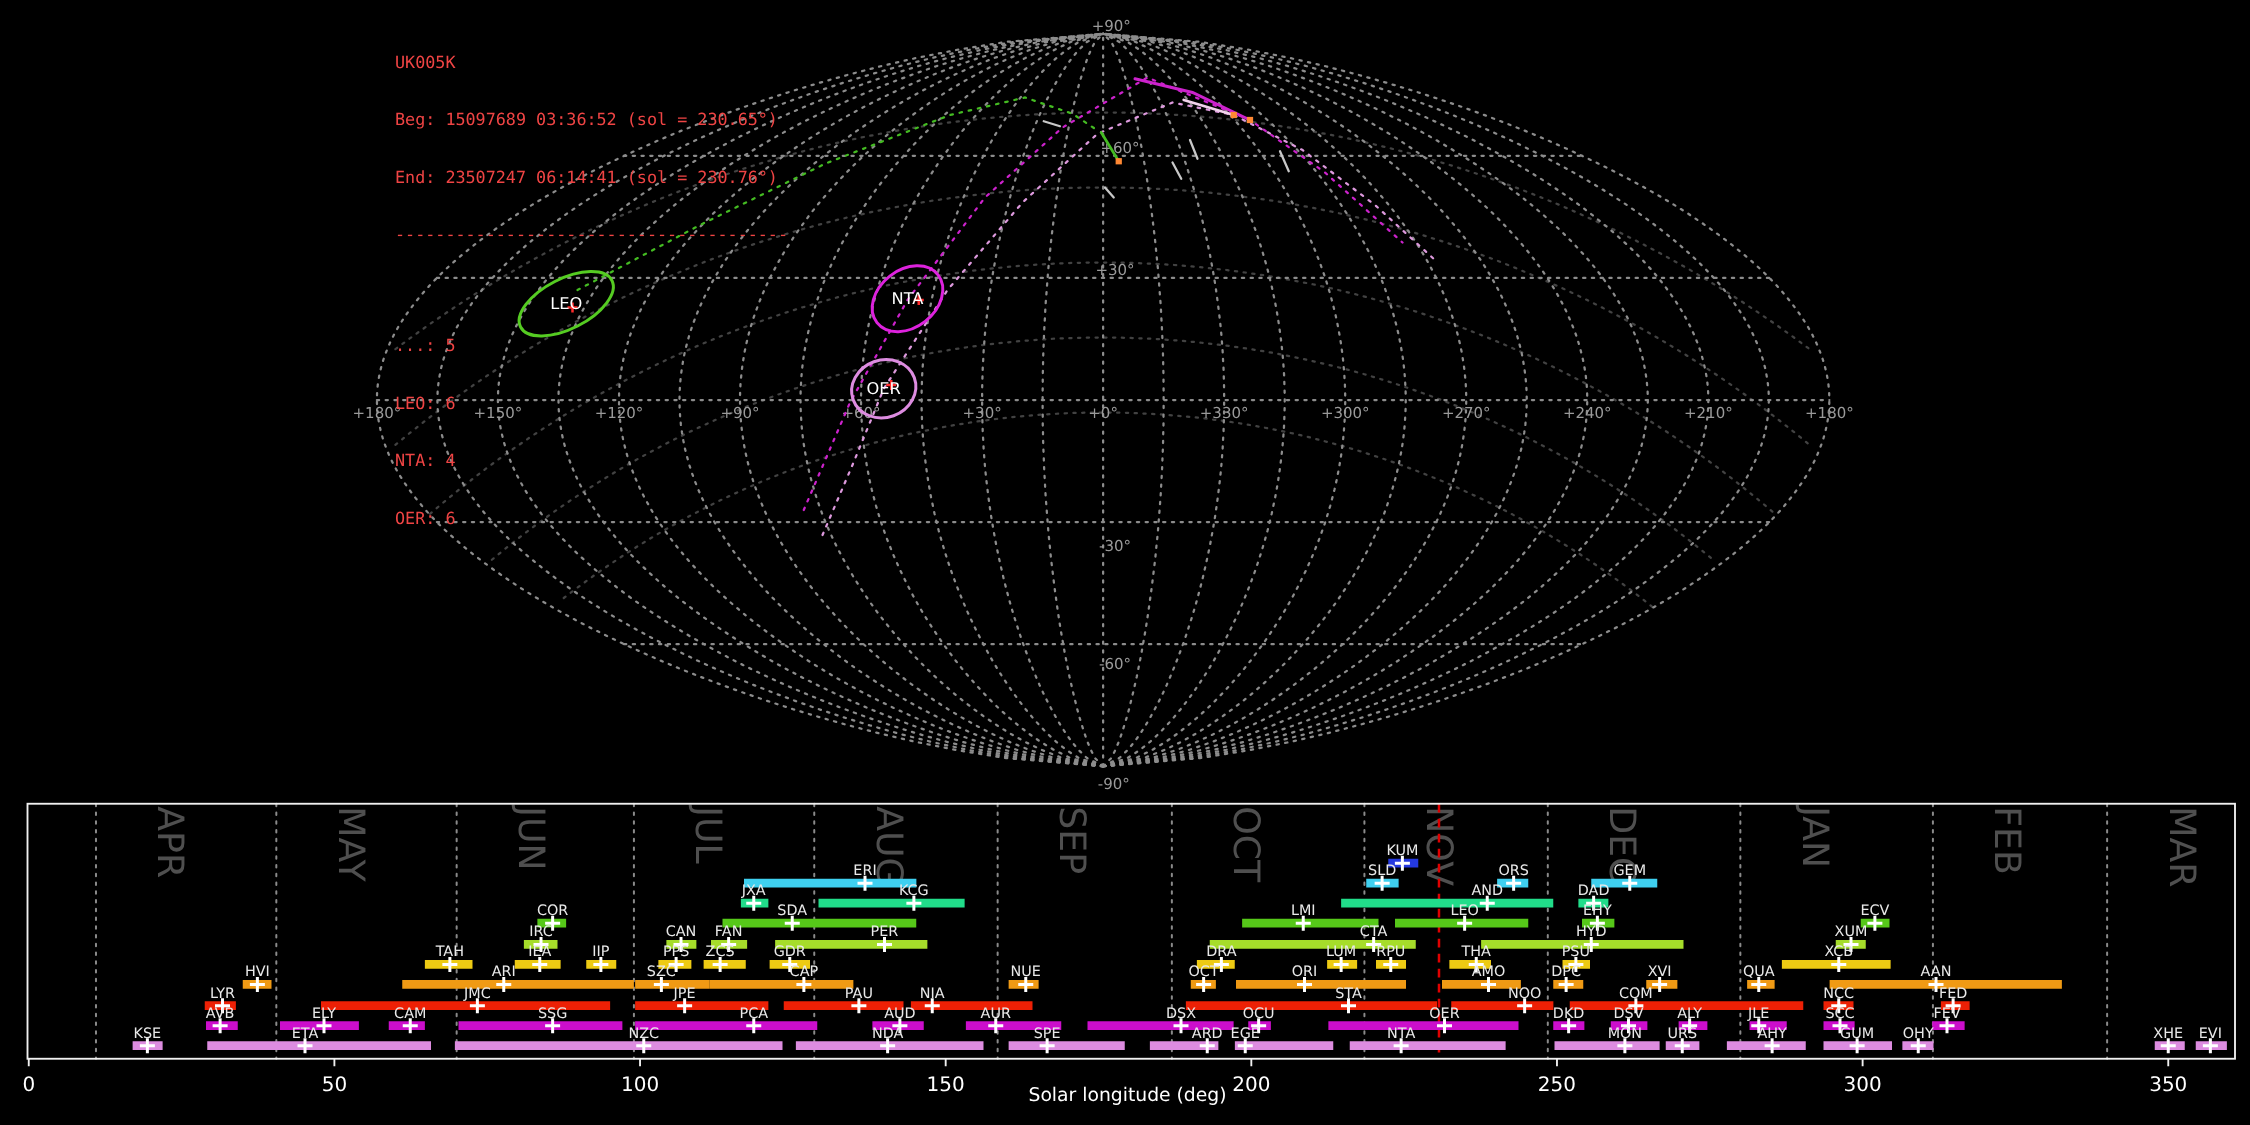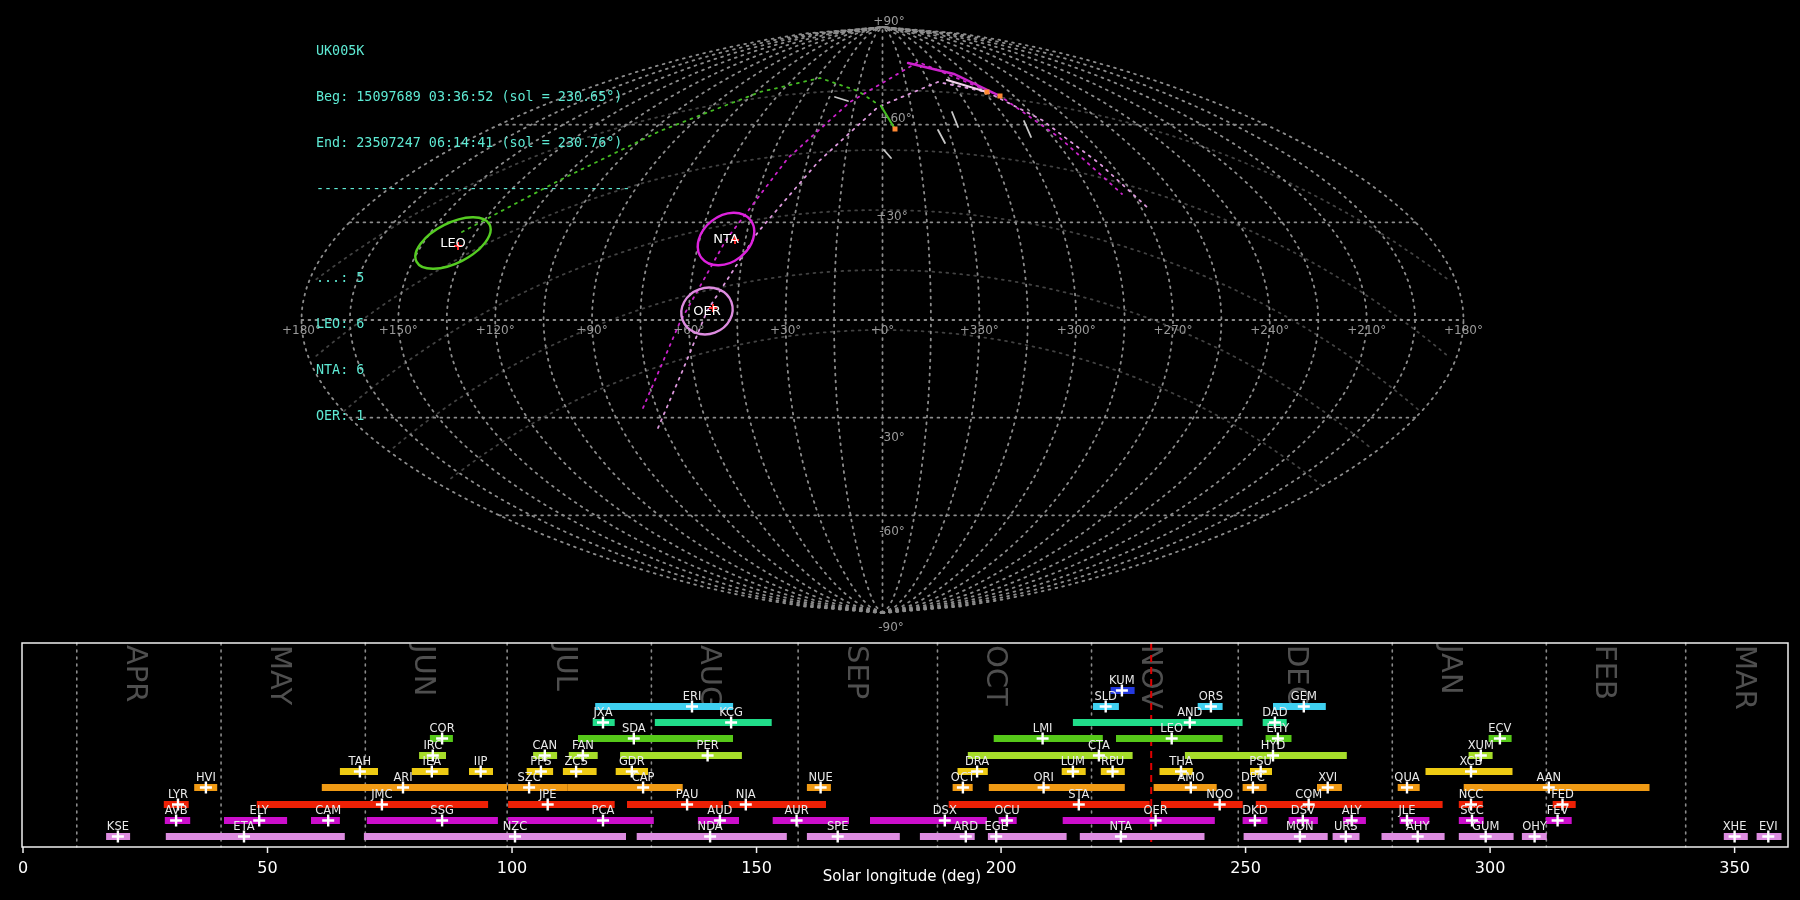--- a/index.html
+++ b/index.html
@@ -1,19 +1,19 @@
 <!DOCTYPE html>
 <html><head>
 <meta charset="utf-8">
 <style>
   html,body{margin:0;padding:0;background:#000;}
   .stage{position:relative;width:1800px;height:900px;background:#000;overflow:hidden;
          font-family:"DejaVu Sans",sans-serif;}
   #scene{position:absolute;left:0;top:0;font-family:"DejaVu Sans",sans-serif;}
-  .hdr{position:absolute;left:316px;top:12px;color:#5eead4;
+  .hdr{position:absolute;left:316px;top:12px;color:#ef4444;
        font-family:"DejaVu Sans Mono","Liberation Mono",monospace;
        font-size:13.4px;line-height:15.4px;white-space:pre;}
   .hdr .counts{margin-top:11px;}
 </style>
 </head>
 <body>
 
 <div class="stage">
   <svg id="scene" width="1800" height="900">
       <g>
@@ -403,17 +403,17 @@
       </g>
     </svg>
   <div class="hdr">
     <div>UK005K</div>
     <div>Beg: 15097689 03:36:52 (sol = 230.65°)</div>
     <div>End: 23507247 06:14:41 (sol = 230.76°)</div>
     <div>---------------------------------------</div>
     <div class="counts">
       <div>...: 5</div>
       <div>LEO: 6</div>
-      <div>NTA: 6</div>
-      <div>OER: 1</div>
+      <div>NTA: 4</div>
+      <div>OER: 6</div>
     </div>
   </div>
 </div>
 
 </body></html>

